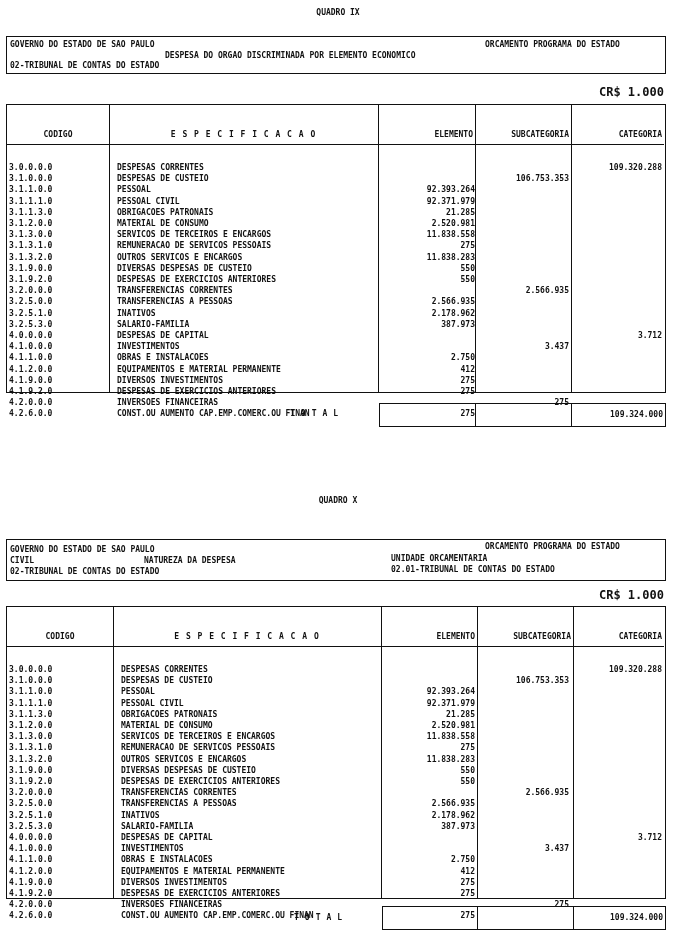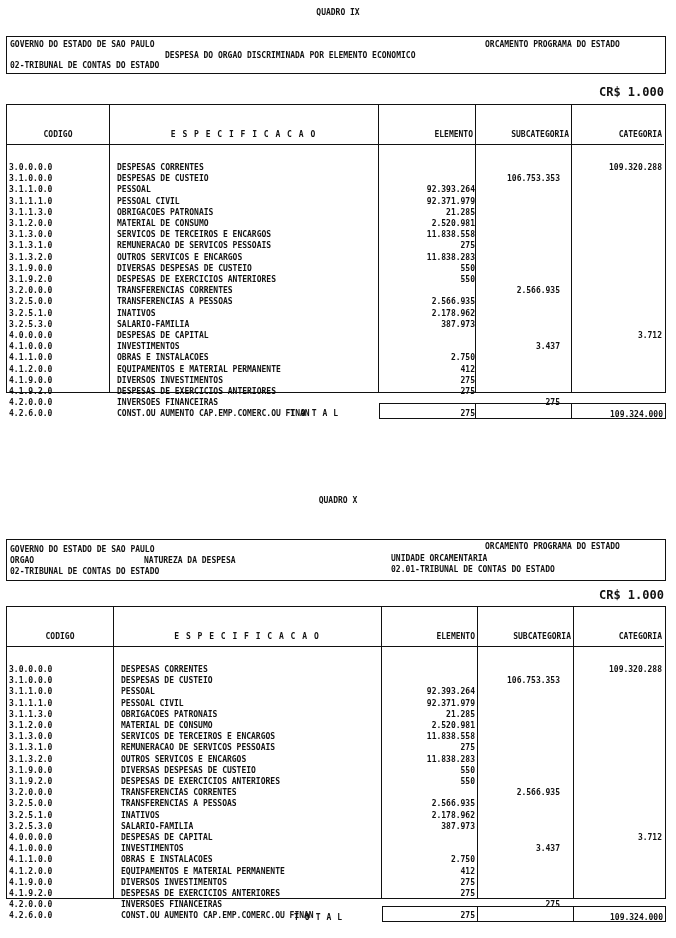--- a/index.html
+++ b/index.html
@@ -12,24 +12,24 @@
   .unit { position:absolute; right:12px; font-size:12px; font-weight:bold; }
   .tbl { position:absolute; left:6px; width:660px; border:1.5px solid #111; box-sizing:border-box; }
   .colhead { position:absolute; top:0; height:20px; border-bottom:1.5px solid #111; box-sizing:border-box;
              font-size:8px; font-weight:bold; line-height:19px;margin-top:20px; }
   .vline { position:absolute; top:0; bottom:0; border-left:1.5px solid #111; }
   .row { position:absolute; left:0; width:657px; height:11px; font-size:8px; font-weight:bold; line-height:11px;margin-top:33px; }
   .row span { position:absolute; white-space:pre; }
   .c-code { left:2px; }
   .c-spec { left:110px; }
   .c-el { right:189px; text-align:right; }
-  .c-sub { right:104px; text-align:right; }
+  .c-sub { right:95px; text-align:right; }
   .c-cat { right:2px; text-align:right; }
   .total-lbl { position:absolute; font-size:8px; font-weight:bold; letter-spacing:6px; }
-  .total-box { position:absolute; left:379px; width:287px; height:16px; border:1.5px solid #111; box-sizing:border-box;padding-left:13px; }
+  .total-box { position:absolute; left:379px; width:287px; height:24px; border:1.5px solid #111; box-sizing:border-box;padding-left:13px; }
   .total-box .sep { position:absolute; top:0; bottom:0; border-left:1.5px solid #111; }
   .total-box .val { position:absolute; right:2px; top:0; line-height:21px; font-size:8px; font-weight:bold; }
 </style>
 </head>
 <body>
 
 <div class="quadro-title" style="top:8px;">QUADRO IX</div>
 
 <div class="hdr-box" style="top:36px;height:38px;">
   <span class="ln" style="left:3px;top:3px;">GOVERNO DO ESTADO DE SAO PAULO</span>
@@ -222,21 +222,21 @@
   <div class="sep" style="left:95px;"></div>
   <div class="sep" style="left:191px;"></div>
   <span class="val">109.324.000</span>
 </div>
 
 <div class="quadro-title" style="top:496px;">QUADRO X</div>
 
 <div class="hdr-box" style="top:539px;height:42px;">
   <span class="ln" style="left:3px;top:5px;">GOVERNO DO ESTADO DE SAO PAULO</span>
   <span class="ln" style="left:478px;top:2px;">ORCAMENTO PROGRAMA DO ESTADO</span>
-  <span class="ln" style="left:3px;top:16px;">ORGAO</span>
+  <span class="ln" style="left:3px;top:16px;">CIVIL</span>
   <span class="ln" style="left:137px;top:16px;">NATUREZA DA DESPESA</span>
   <span class="ln" style="left:384px;top:14px;">UNIDADE ORCAMENTARIA</span>
   <span class="ln" style="left:3px;top:27px;">02-TRIBUNAL DE CONTAS DO ESTADO</span>
   <span class="ln" style="left:384px;top:25px;">02.01-TRIBUNAL DE CONTAS DO ESTADO</span>
 </div>
 
 <div class="unit" style="top:588px;">CR$ 1.000</div>
 
 <div class="tbl" id="tbl-x" style="top:606px;height:293px;">
   <div class="vline" style="left:106px;"></div>

